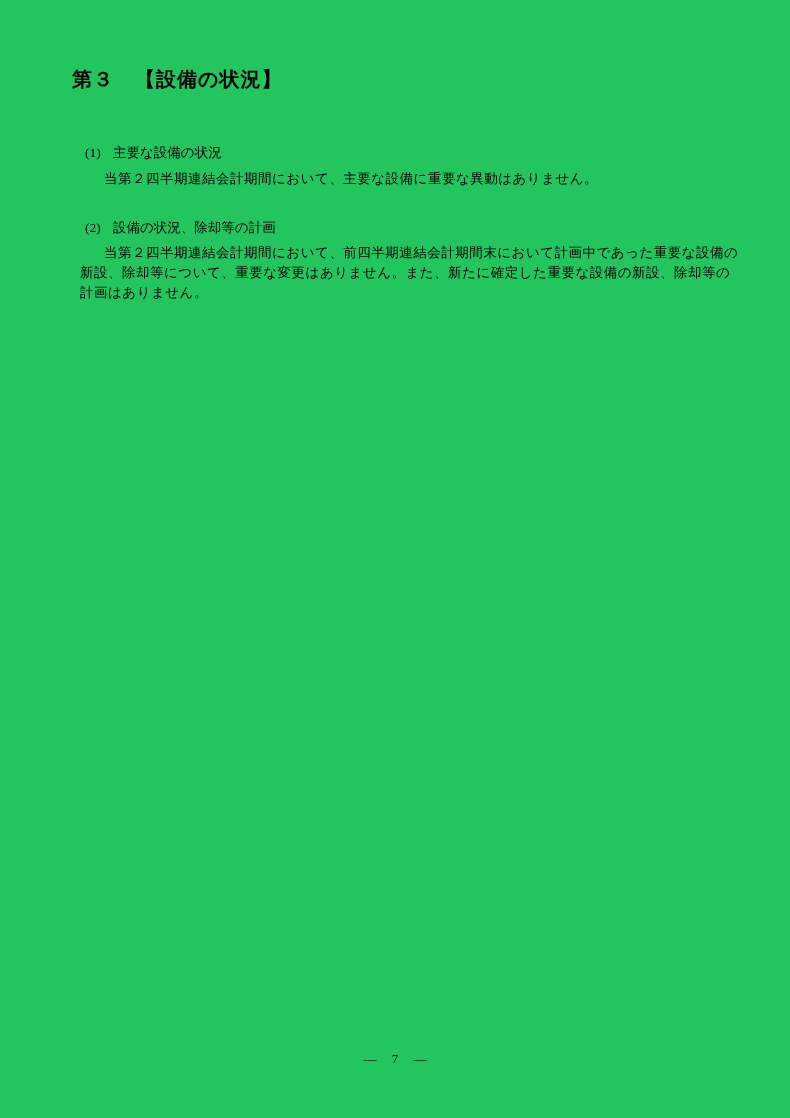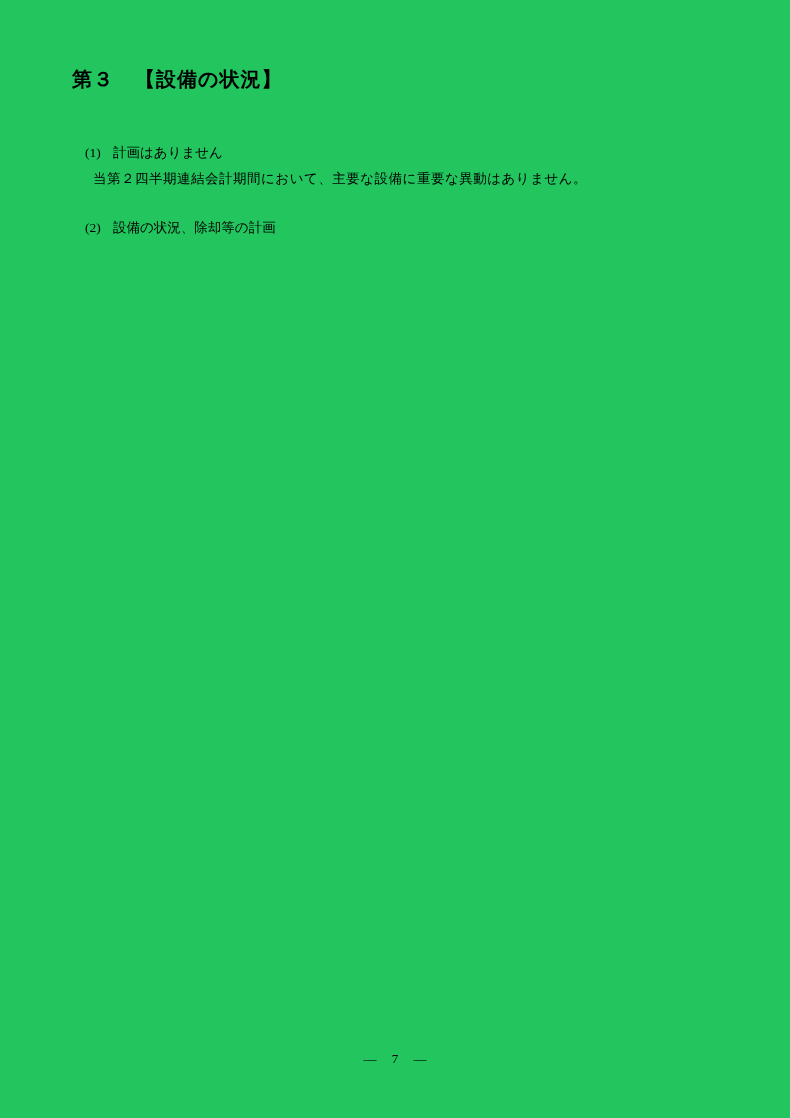--- a/index.html
+++ b/index.html
@@ -35,21 +35,21 @@
     line-height: 20px;
     white-space: pre;
   }
   .sec-label .sec-no {
     display: inline-block;
     width: 28px;
     flex: 0 0 28px;
   }
   .sec-body {
     position: absolute;
-    left: 69px;
+    left: 80px;
     width: 660px;
     font-size: 13.5px;
     line-height: 20px;
     white-space: pre;        
     text-indent: 24px;       
     letter-spacing: 0.5px;
   }
   .sec1-label { top: 143px; }
   .sec1-body  { top: 169px; }
   .sec2-label { top: 218px; }
@@ -67,26 +67,29 @@
 </style>
 </head>
 <body>
 
 <div class="page">
 
   <div class="doc-title">第３　【設備の状況】</div>
 
   <div class="sec-label sec1-label">
     <span class="sec-no">(1)</span>
-    <span class="sec-text">計画はありません</span>
+    <span class="sec-text">主要な設備の状況</span>
   </div>
 
   <div class="sec-body sec1-body">当第２四半期連結会計期間において、主要な設備に重要な異動はありません。</div>
 
   <div class="sec-label sec2-label">
     <span class="sec-no">(2)</span>
     <span class="sec-text">設備の状況、除却等の計画</span>
   </div>
 
+  <div class="sec-body sec2-body">当第２四半期連結会計期間において、前四半期連結会計期間末において計画中であった重要な設備の
+新設、除却等について、重要な変更はありません。また、新たに確定した重要な設備の新設、除却等の
+計画はありません。</div>
 
   <div class="page-footer">― 7 ―</div>
 
 </div>
 
 </body></html>

